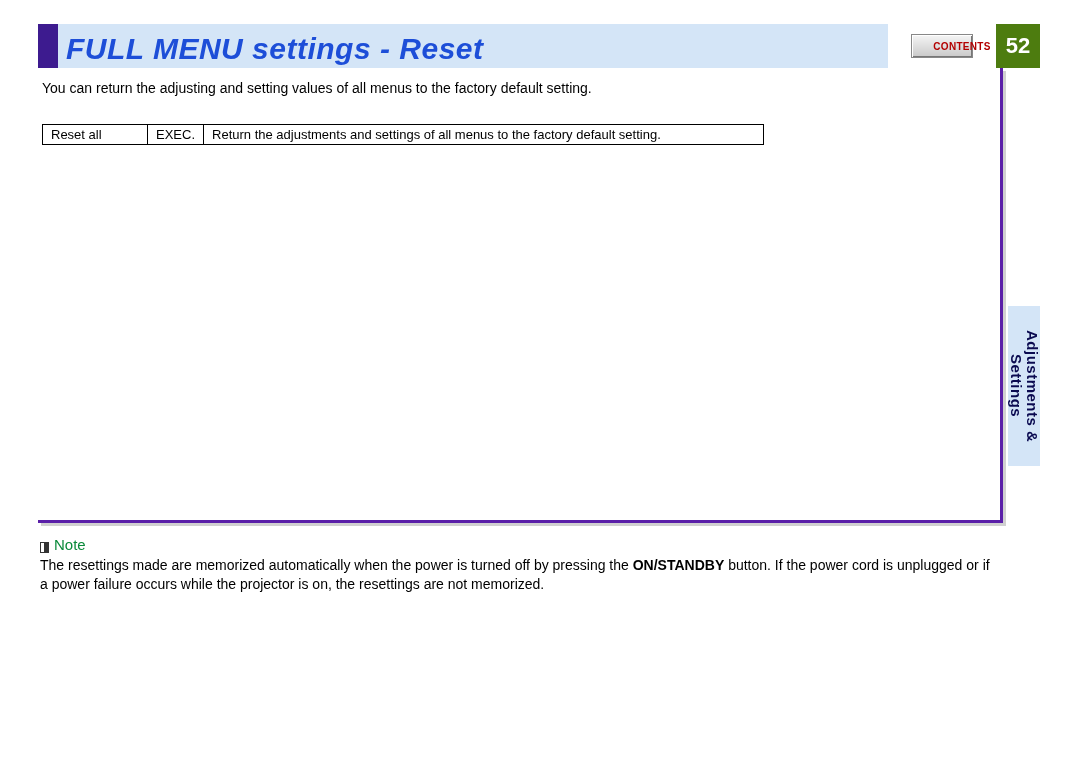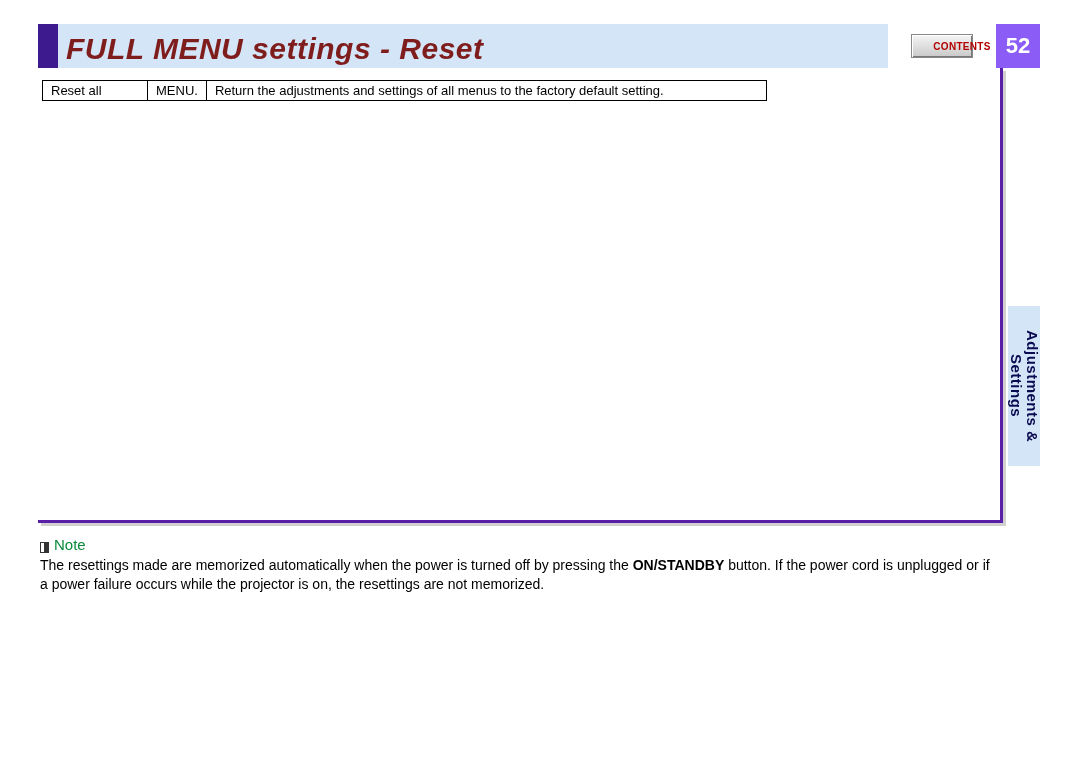--- a/index.html
+++ b/index.html
@@ -41,21 +41,21 @@
     height: 44px;
     background: #d4e5f7;
     display: flex;
     align-items: center;
     padding-left: 8px;
   }
   .title-text {
     font-size: 30px;
     font-weight: bold;
     font-style: italic;
-    color: #7f1d1d;
+    color: #1d4ed8;
     letter-spacing: 0.5px;
     margin-top: 6px;
   }
   .contents-btn {
     position: absolute;
     left: 873px;
     top: 10px;
     width: 62px;
     height: 24px;
     background: linear-gradient(to bottom, #f5f5f5, #c9c9c9);
@@ -70,21 +70,21 @@
     cursor: pointer;
     letter-spacing: 0.3px;
     padding-left: 40px;
   }
   .page-number-box {
     position: absolute;
     left: 958px;
     top: 0;
     width: 44px;
     height: 44px;
-    background: #8b5cf6;
+    background: #4d7c0f;
     color: #fff;
     display: flex;
     align-items: center;
     justify-content: center;
     font-size: 22px;
     font-weight: bold;
   }
   
   .content-well {
     position: absolute;
@@ -175,26 +175,27 @@
   <div class="header-bar">
     <div class="purple-strip"></div>
     <div class="title-block">
       <span class="title-text">FULL MENU settings - Reset</span>
     </div>
     <div class="contents-btn">CONTENTS</div>
     <div class="page-number-box">52</div>
   </div>
 
   <div class="content-well">
+    <div class="intro-text">You can return the adjusting and setting values of all menus to the factory default setting.</div>
 
     <table class="setting-table">
       <tbody>
           <tr>
         <td class="c1">Reset all</td>
-        <td class="c2">MENU.</td>
+        <td class="c2">EXEC.</td>
         <td class="c3">Return the adjustments and settings of all menus to the factory default setting.</td>
       </tr>
     </tbody>
       </table>
   </div>
 
   <div class="side-tab">
     <div class="side-tab-text">
       <span>Adjustments &amp;</span><br>
       <span>Settings</span>

